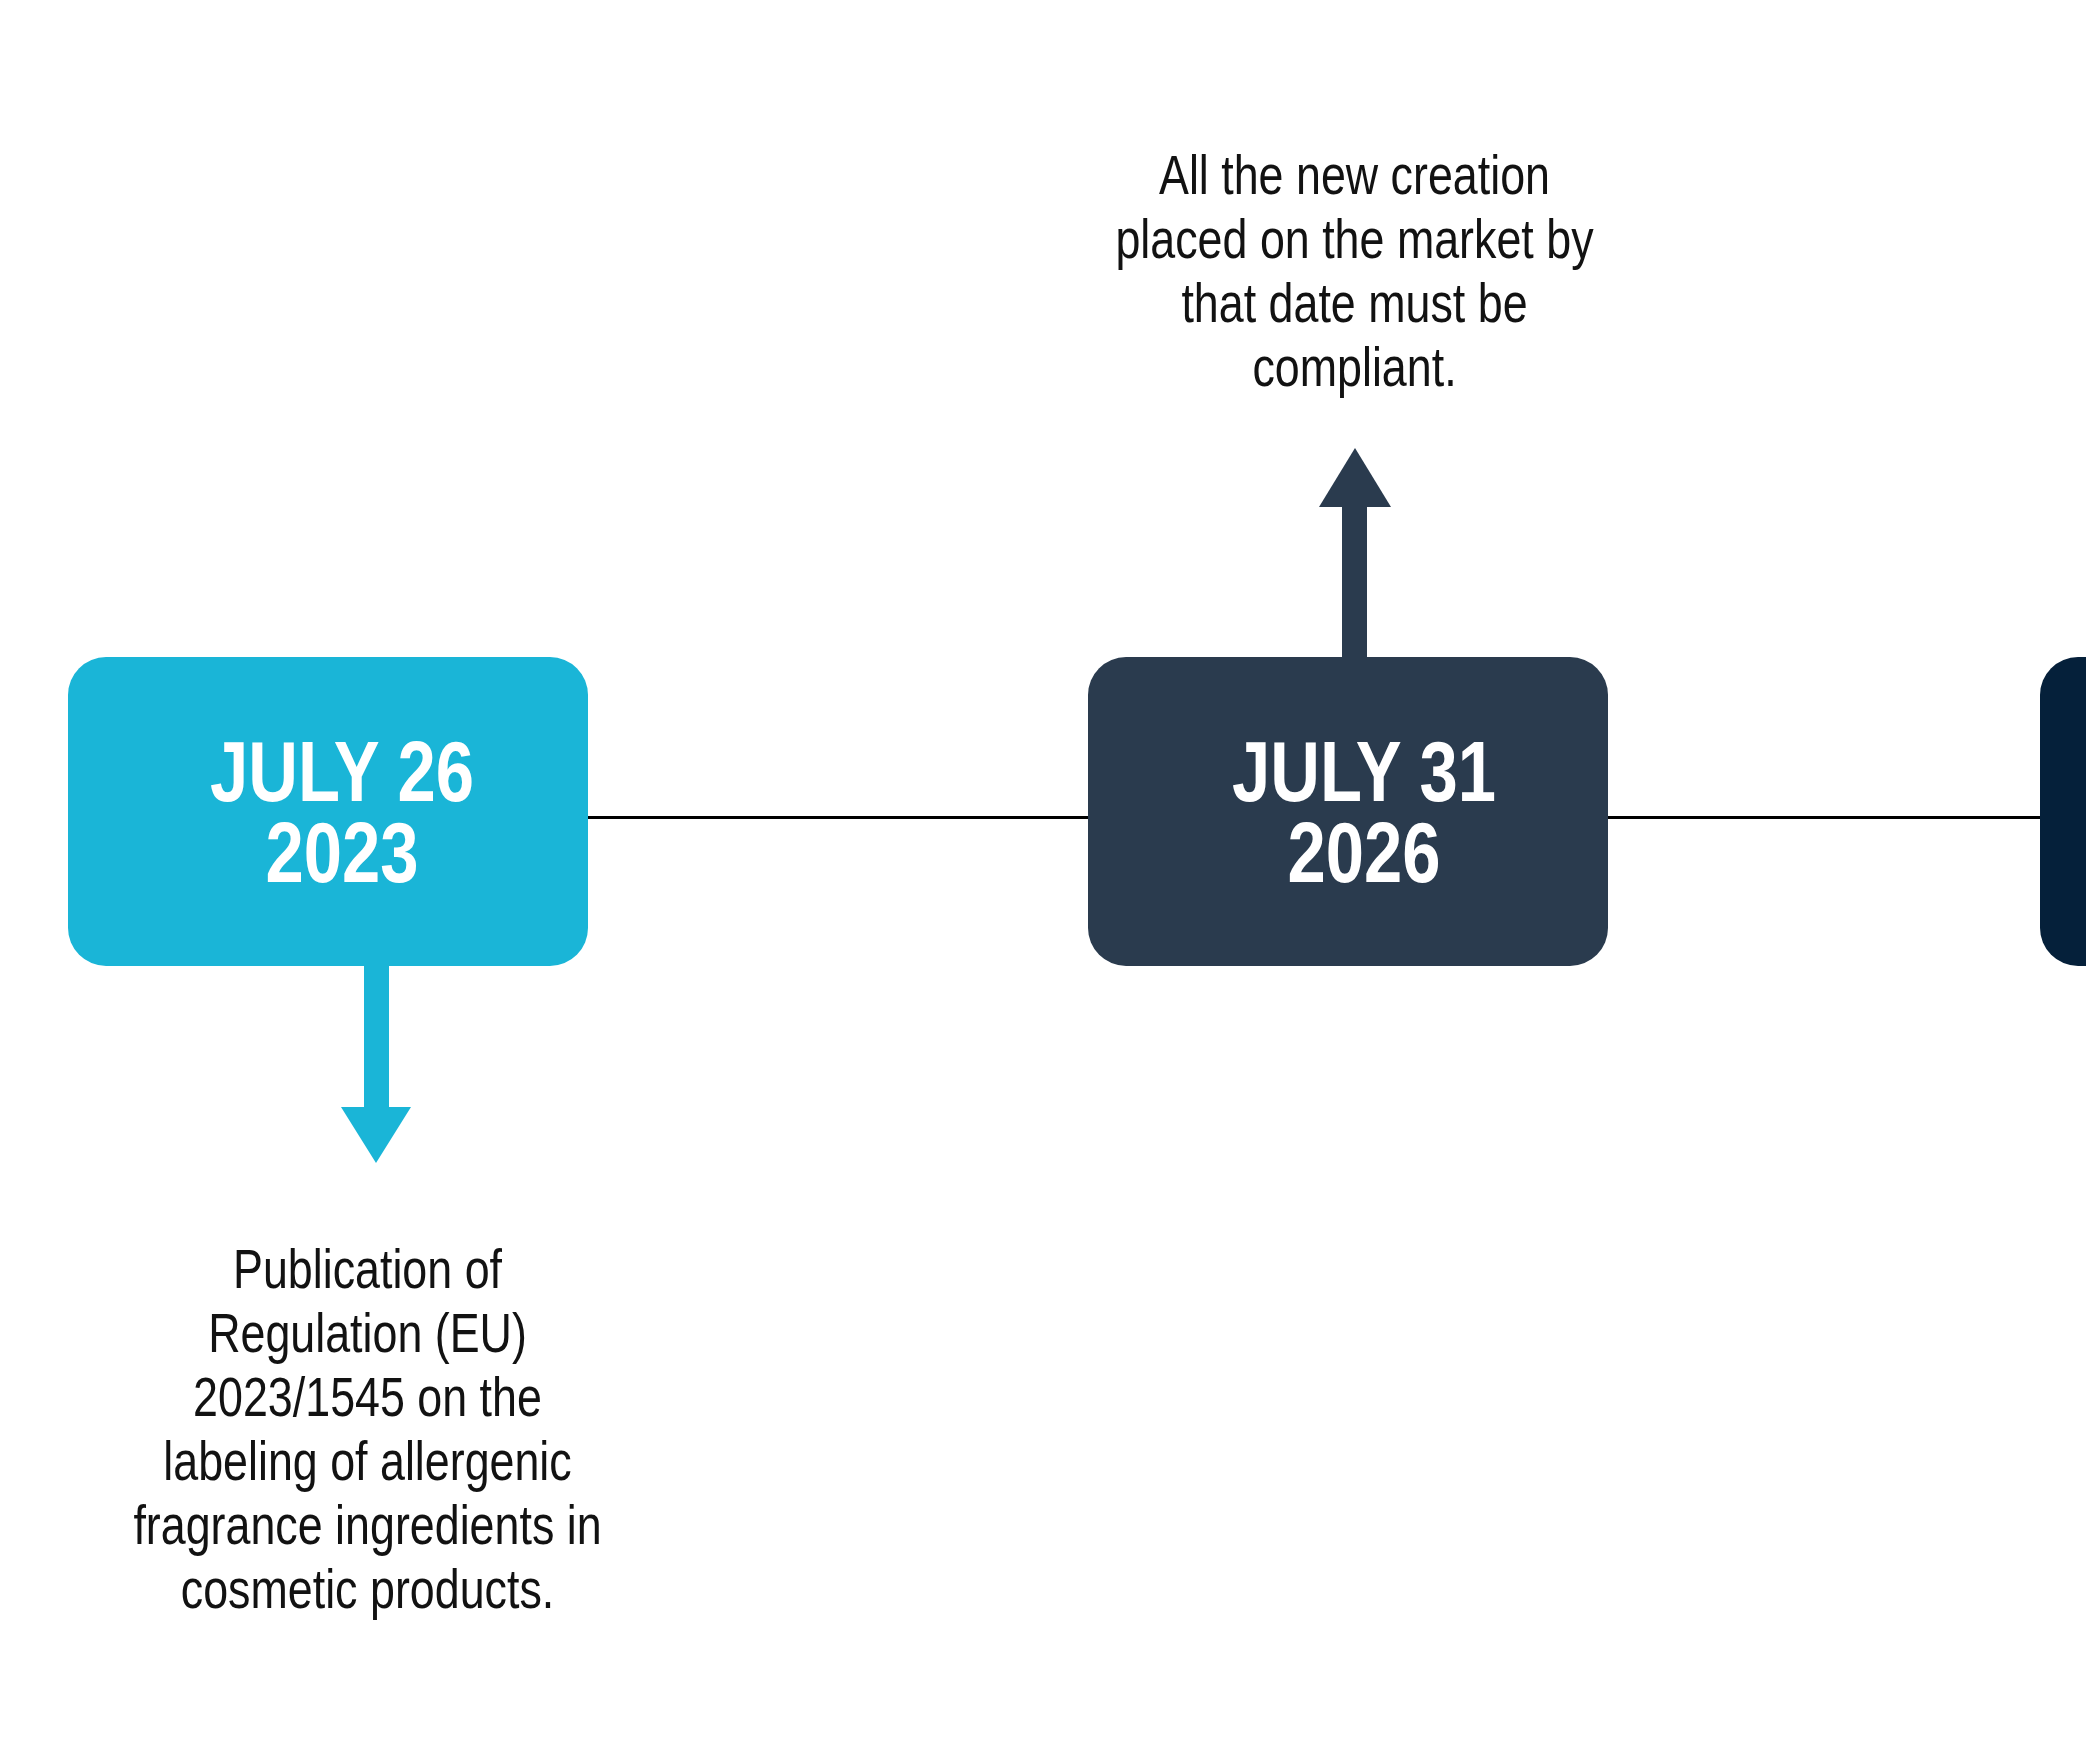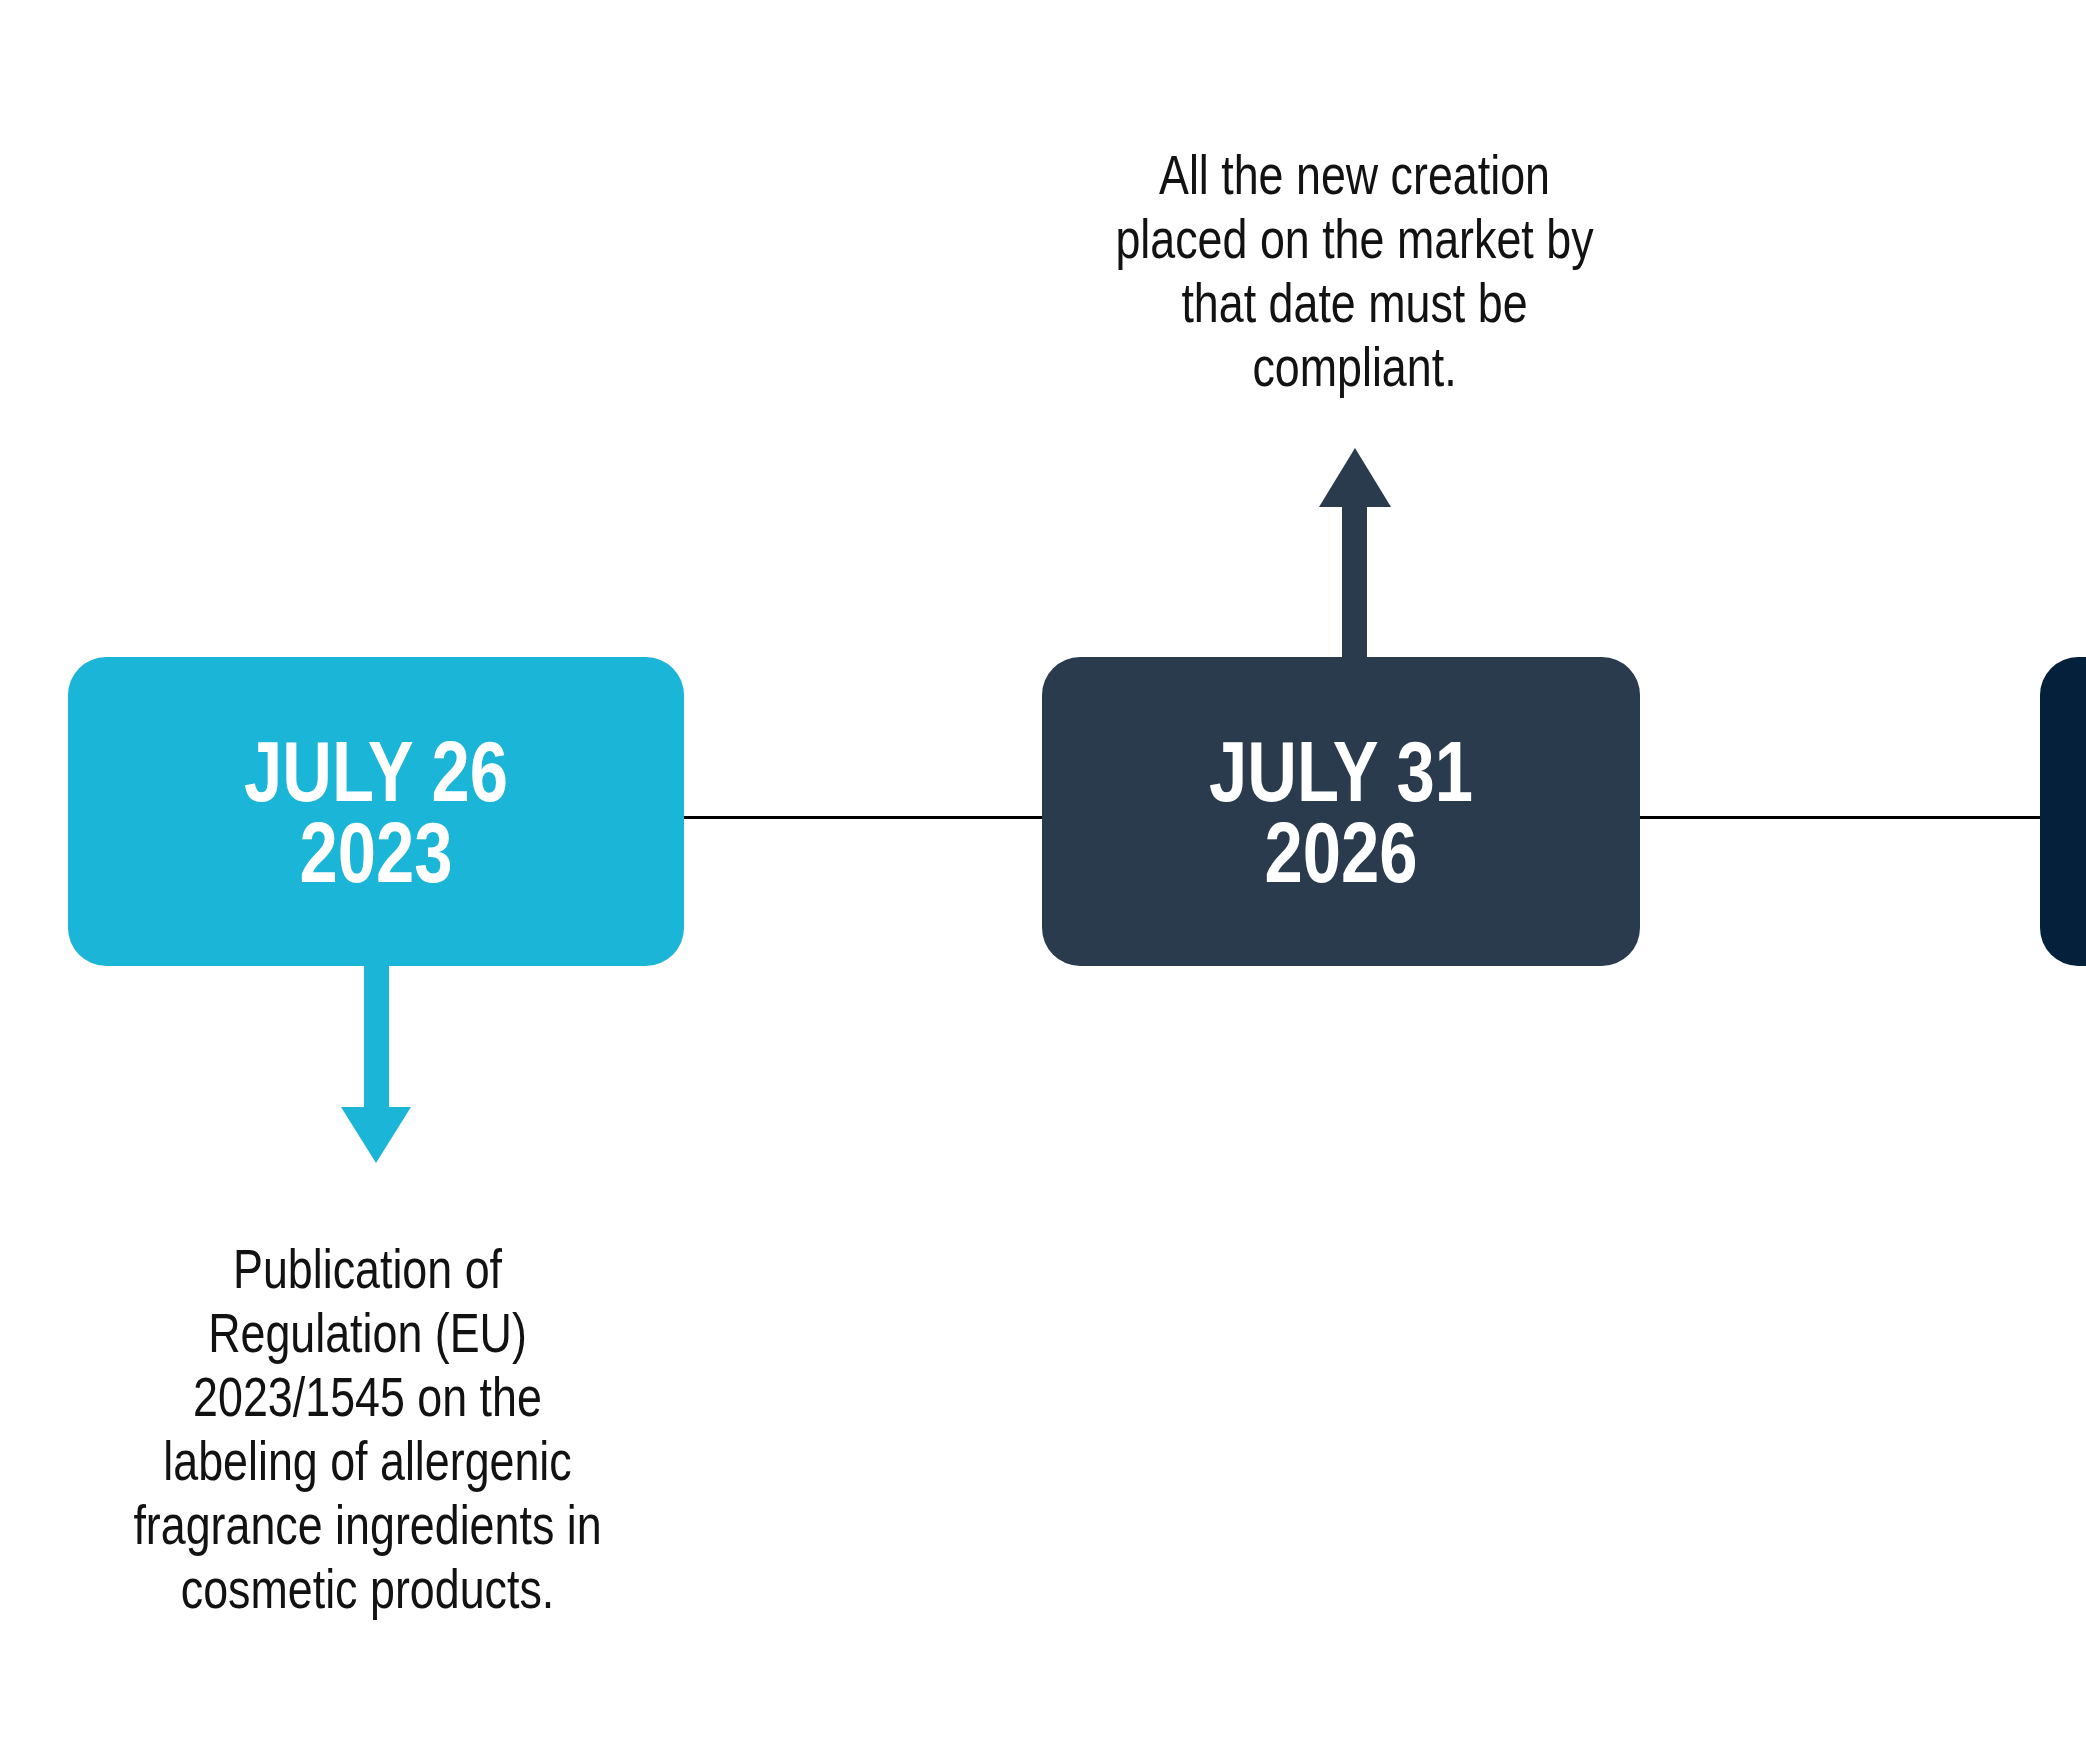--- a/index.html
+++ b/index.html
@@ -20,22 +20,22 @@
   .event-box {
     position: absolute;
     top: 657px;
     height: 309px;
     border-radius: 38px;
     z-index: 2;
     display: flex;
     align-items: center;
     justify-content: center;
   }
-  .box-2023 { left: 68px;  width: 616px; background: var(--accent_cyan); }
-  .box-2026 { left: 1042px; width: 598px; background: var(--slate); }
+  .box-2023 { left: 68px;  width: 492px; background: var(--accent_cyan); padding-left: 28px; }
+  .box-2026 { left: 1088px; width: 488px; background: var(--slate); padding-left: 32px; }
   .box-2028 { left: 2040px; width: 604px; background: var(--navy); }
   .date-label {
     color: var(--date_text);
     font-size: 86px;
     line-height: 81px;
     font-weight: bold;
     text-align: center;
     transform: scaleX(0.8);
     transform-origin: 50% 50%;
     white-space: nowrap;

